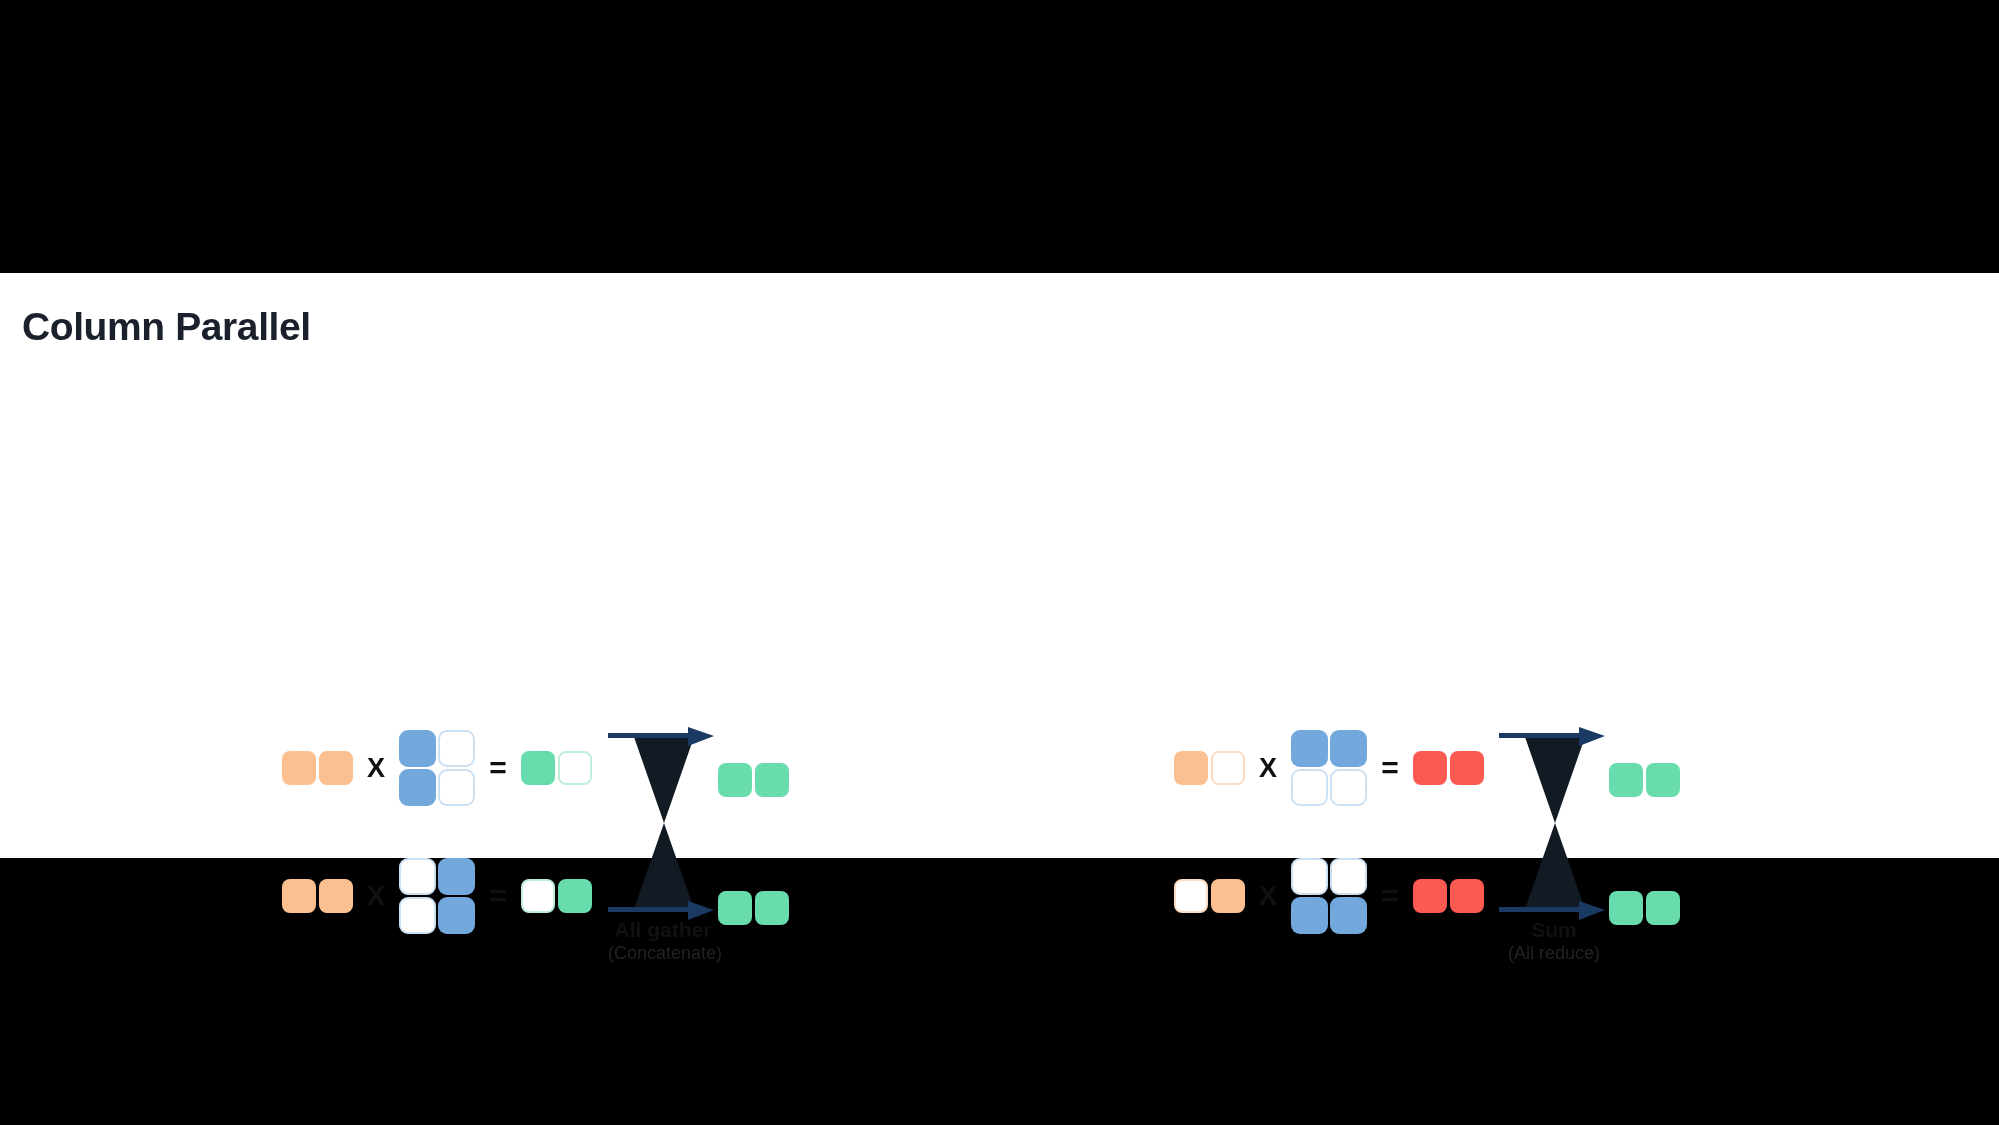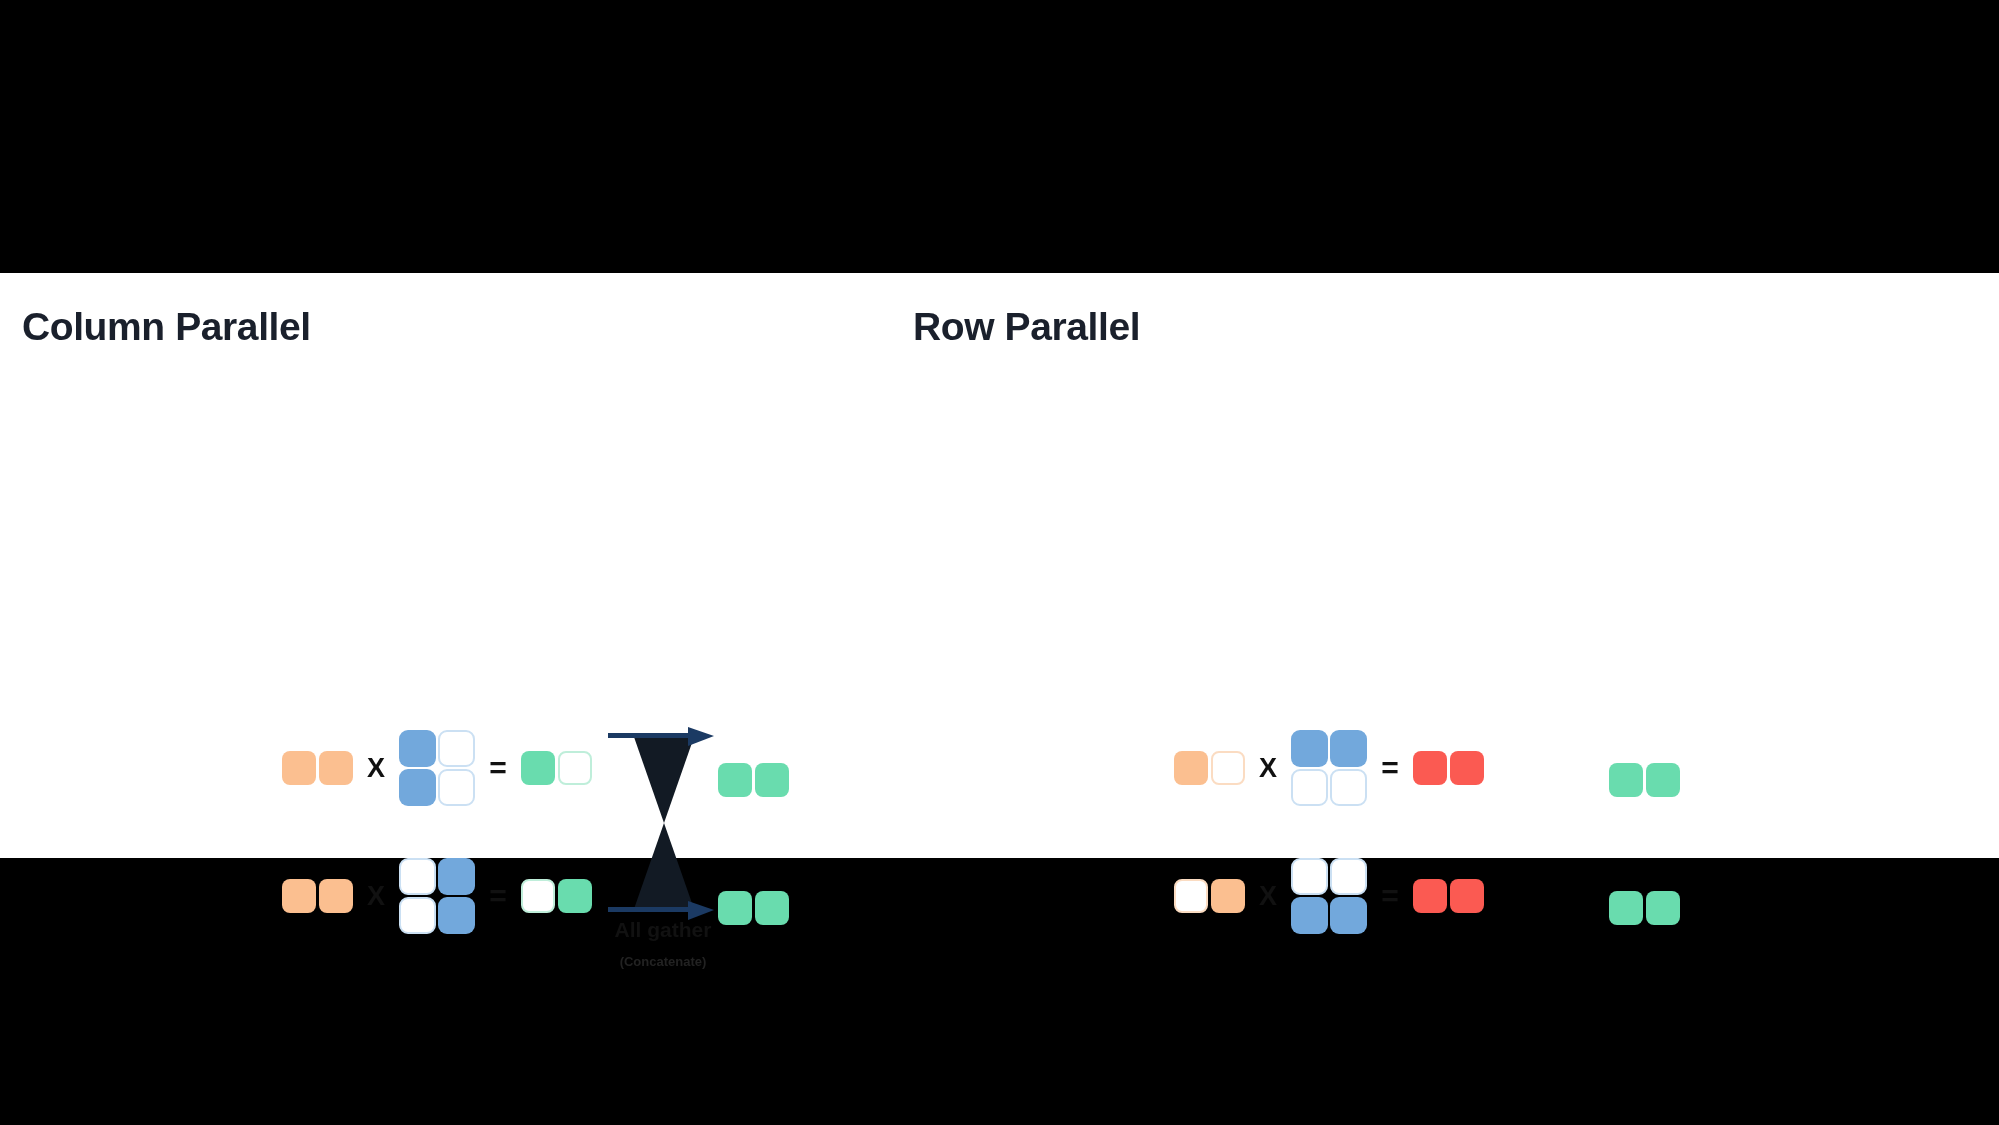--- a/index.html
+++ b/index.html
@@ -124,25 +124,25 @@
   }
   .comm-label .t1 {
     display: block;
     font-size: 21px;
     font-weight: bold;
     color: #111111;
     white-space: nowrap;
   }
   .comm-label .t2 {
     display: block;
-    font-size: 13px;
-    font-weight: bold;
+    font-size: 18px;
+    font-weight: normal;
     color: #222222;
     white-space: nowrap;
-    margin-top: 12px;
+    margin-top: 1px;
   }
   #label-column { top: 195px; }
   #label-row    { top: 195px; }
 
   
   .out-vector {
     position: absolute;
     display: flex;
     gap: 3px;
   }
@@ -223,21 +223,20 @@
         <div class="cell f-green"></div>
       </div>
       <div class="out-vector r2">
         <div class="cell f-green"></div>
         <div class="cell f-green"></div>
       </div>
     </div>
 
     <div class="panel" id="panel-row">
 
-      <div class="panel-title">Row Parallel</div>
 
       <div class="eq-row r1">
         <div class="vector">
           <div class="cell f-orange"></div>
           <div class="cell o-orange"></div>
         </div>
         <div class="op mul">X</div>
         <div class="matrix">
           <div class="cell lg f-blue"></div>
           <div class="cell lg f-blue"></div>
@@ -263,20 +262,34 @@
           <div class="cell lg f-blue"></div>
           <div class="cell lg f-blue"></div>
         </div>
         <div class="op eq">=</div>
         <div class="vector">
           <div class="cell f-red"></div>
           <div class="cell f-red"></div>
         </div>
       </div>
 
+      <div class="comm" id="comm-row">
+        <svg width="110" height="200" viewBox="0 0 110 200">
+          <polygon points="26,14 86,14 56,100" fill="#121A24"></polygon>
+          <polygon points="56,100 86,186 26,186" fill="#121A24"></polygon>
+          <rect x="0" y="10" width="88" height="5" fill="#1B3A63"></rect>
+          <polygon points="80,4 106,13 80,23" fill="#1B3A63"></polygon>
+          <rect x="0" y="184" width="88" height="5" fill="#1B3A63"></rect>
+          <polygon points="80,178 106,187 80,197" fill="#1B3A63"></polygon>
+        </svg>
+        <div class="comm-label" id="label-row">
+          <span class="t1">Sum</span>
+          <span class="t2">(All reduce)</span>
+        </div>
+      </div>
 
       <div class="out-vector r1">
         <div class="cell f-green"></div>
         <div class="cell f-green"></div>
       </div>
       <div class="out-vector r2">
         <div class="cell f-green"></div>
         <div class="cell f-green"></div>
       </div>
     </div>

